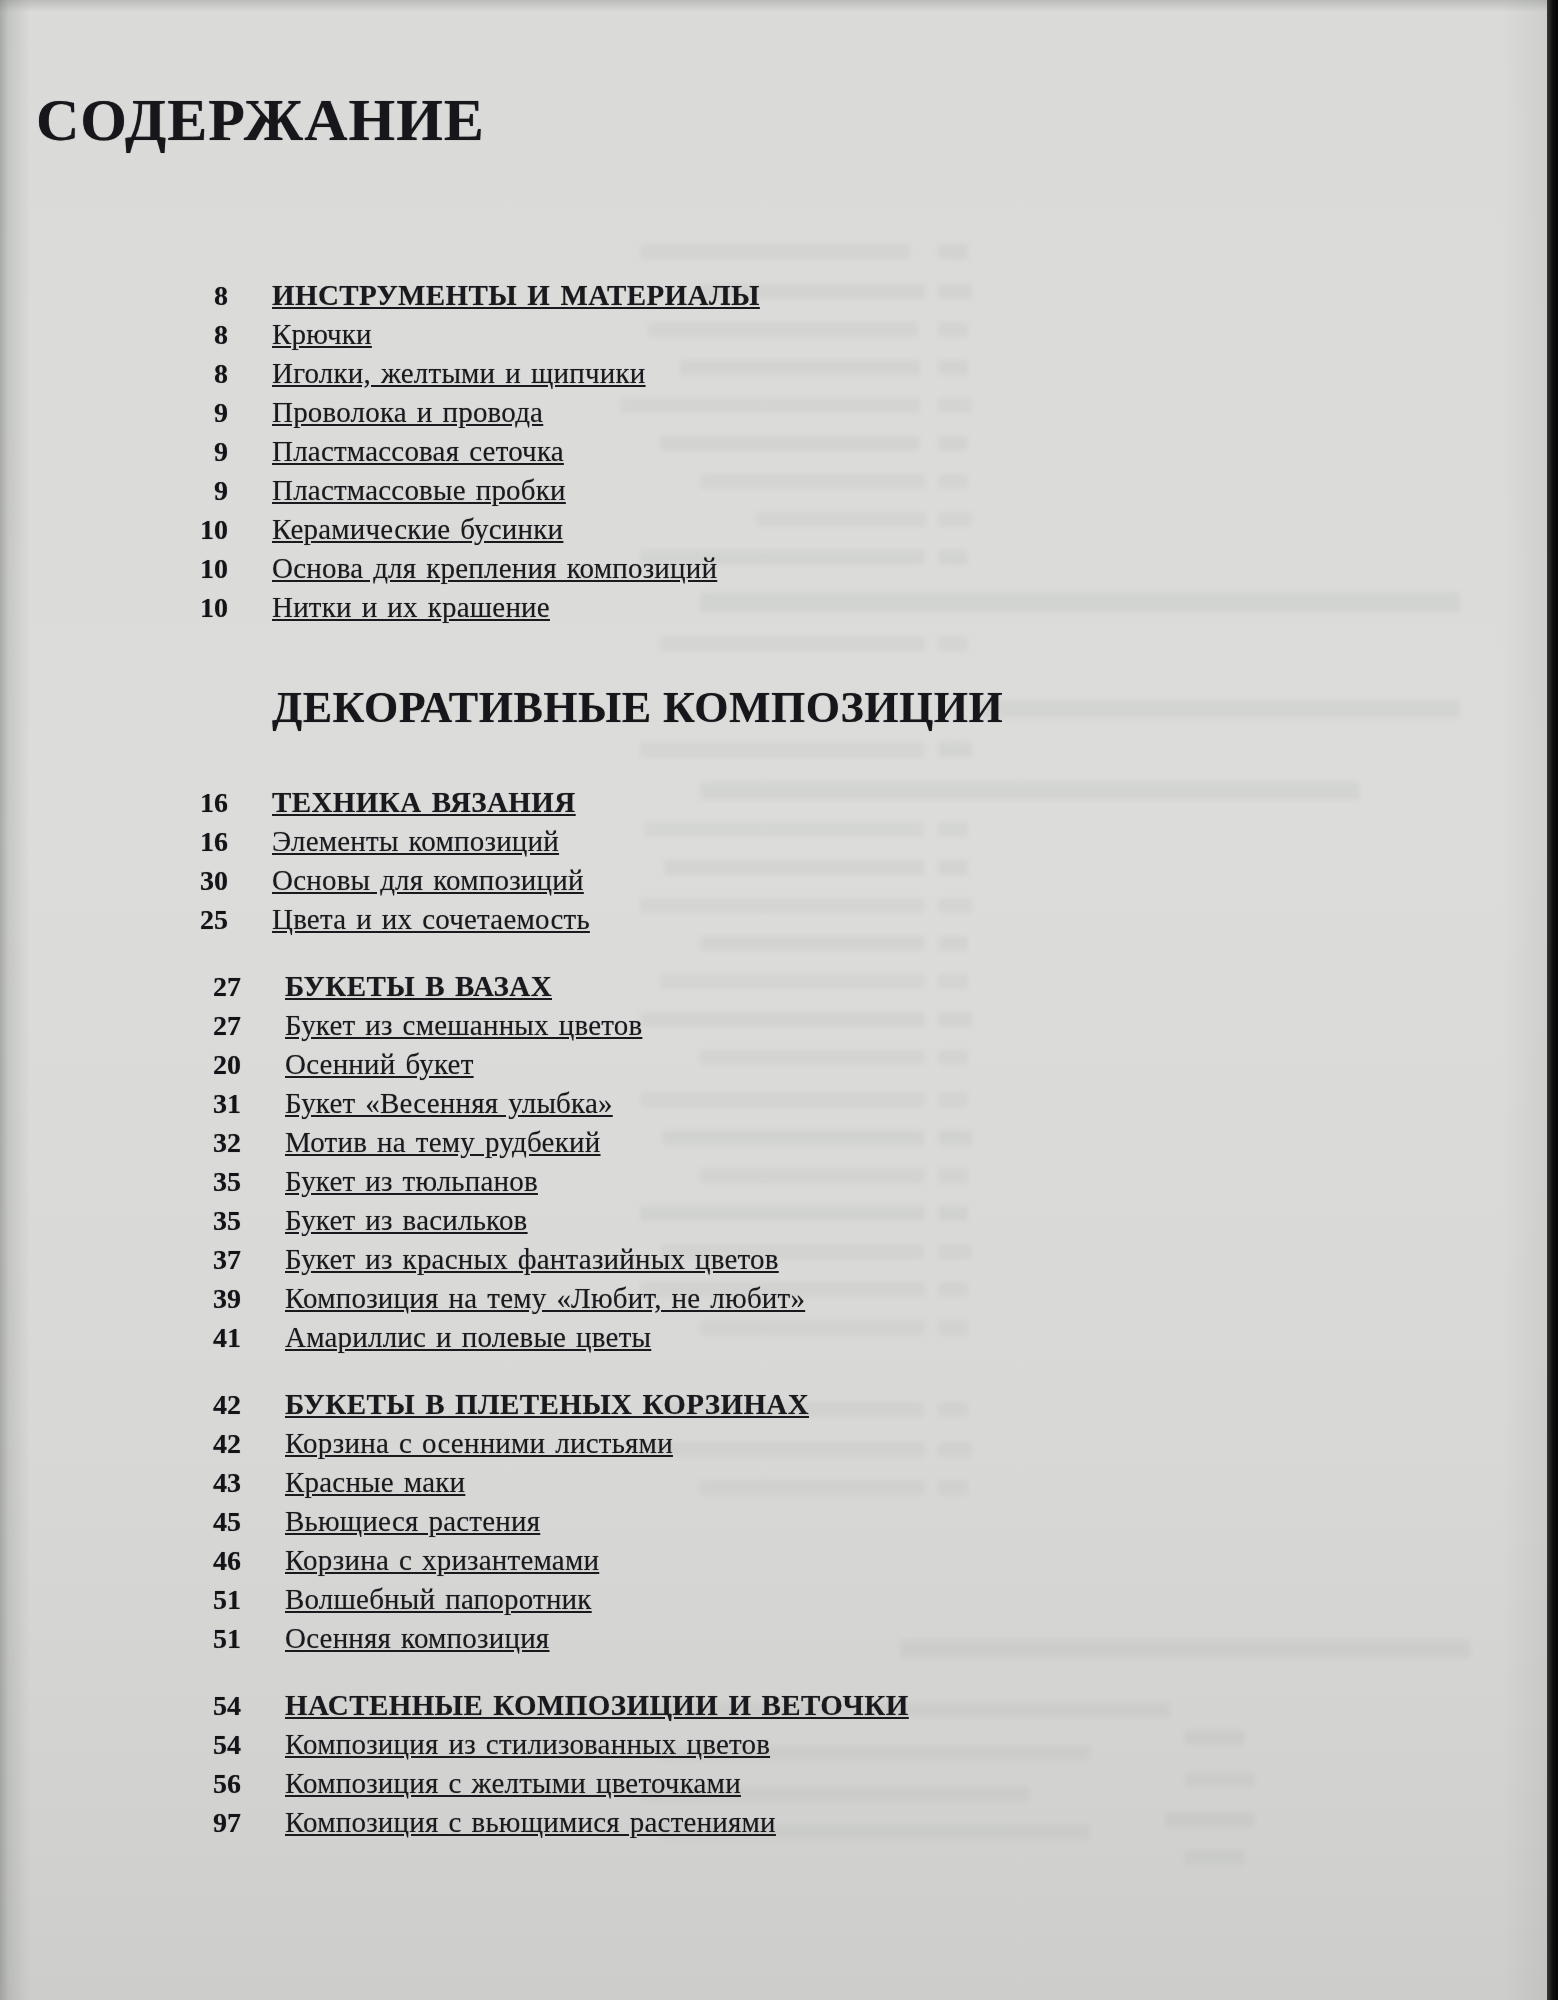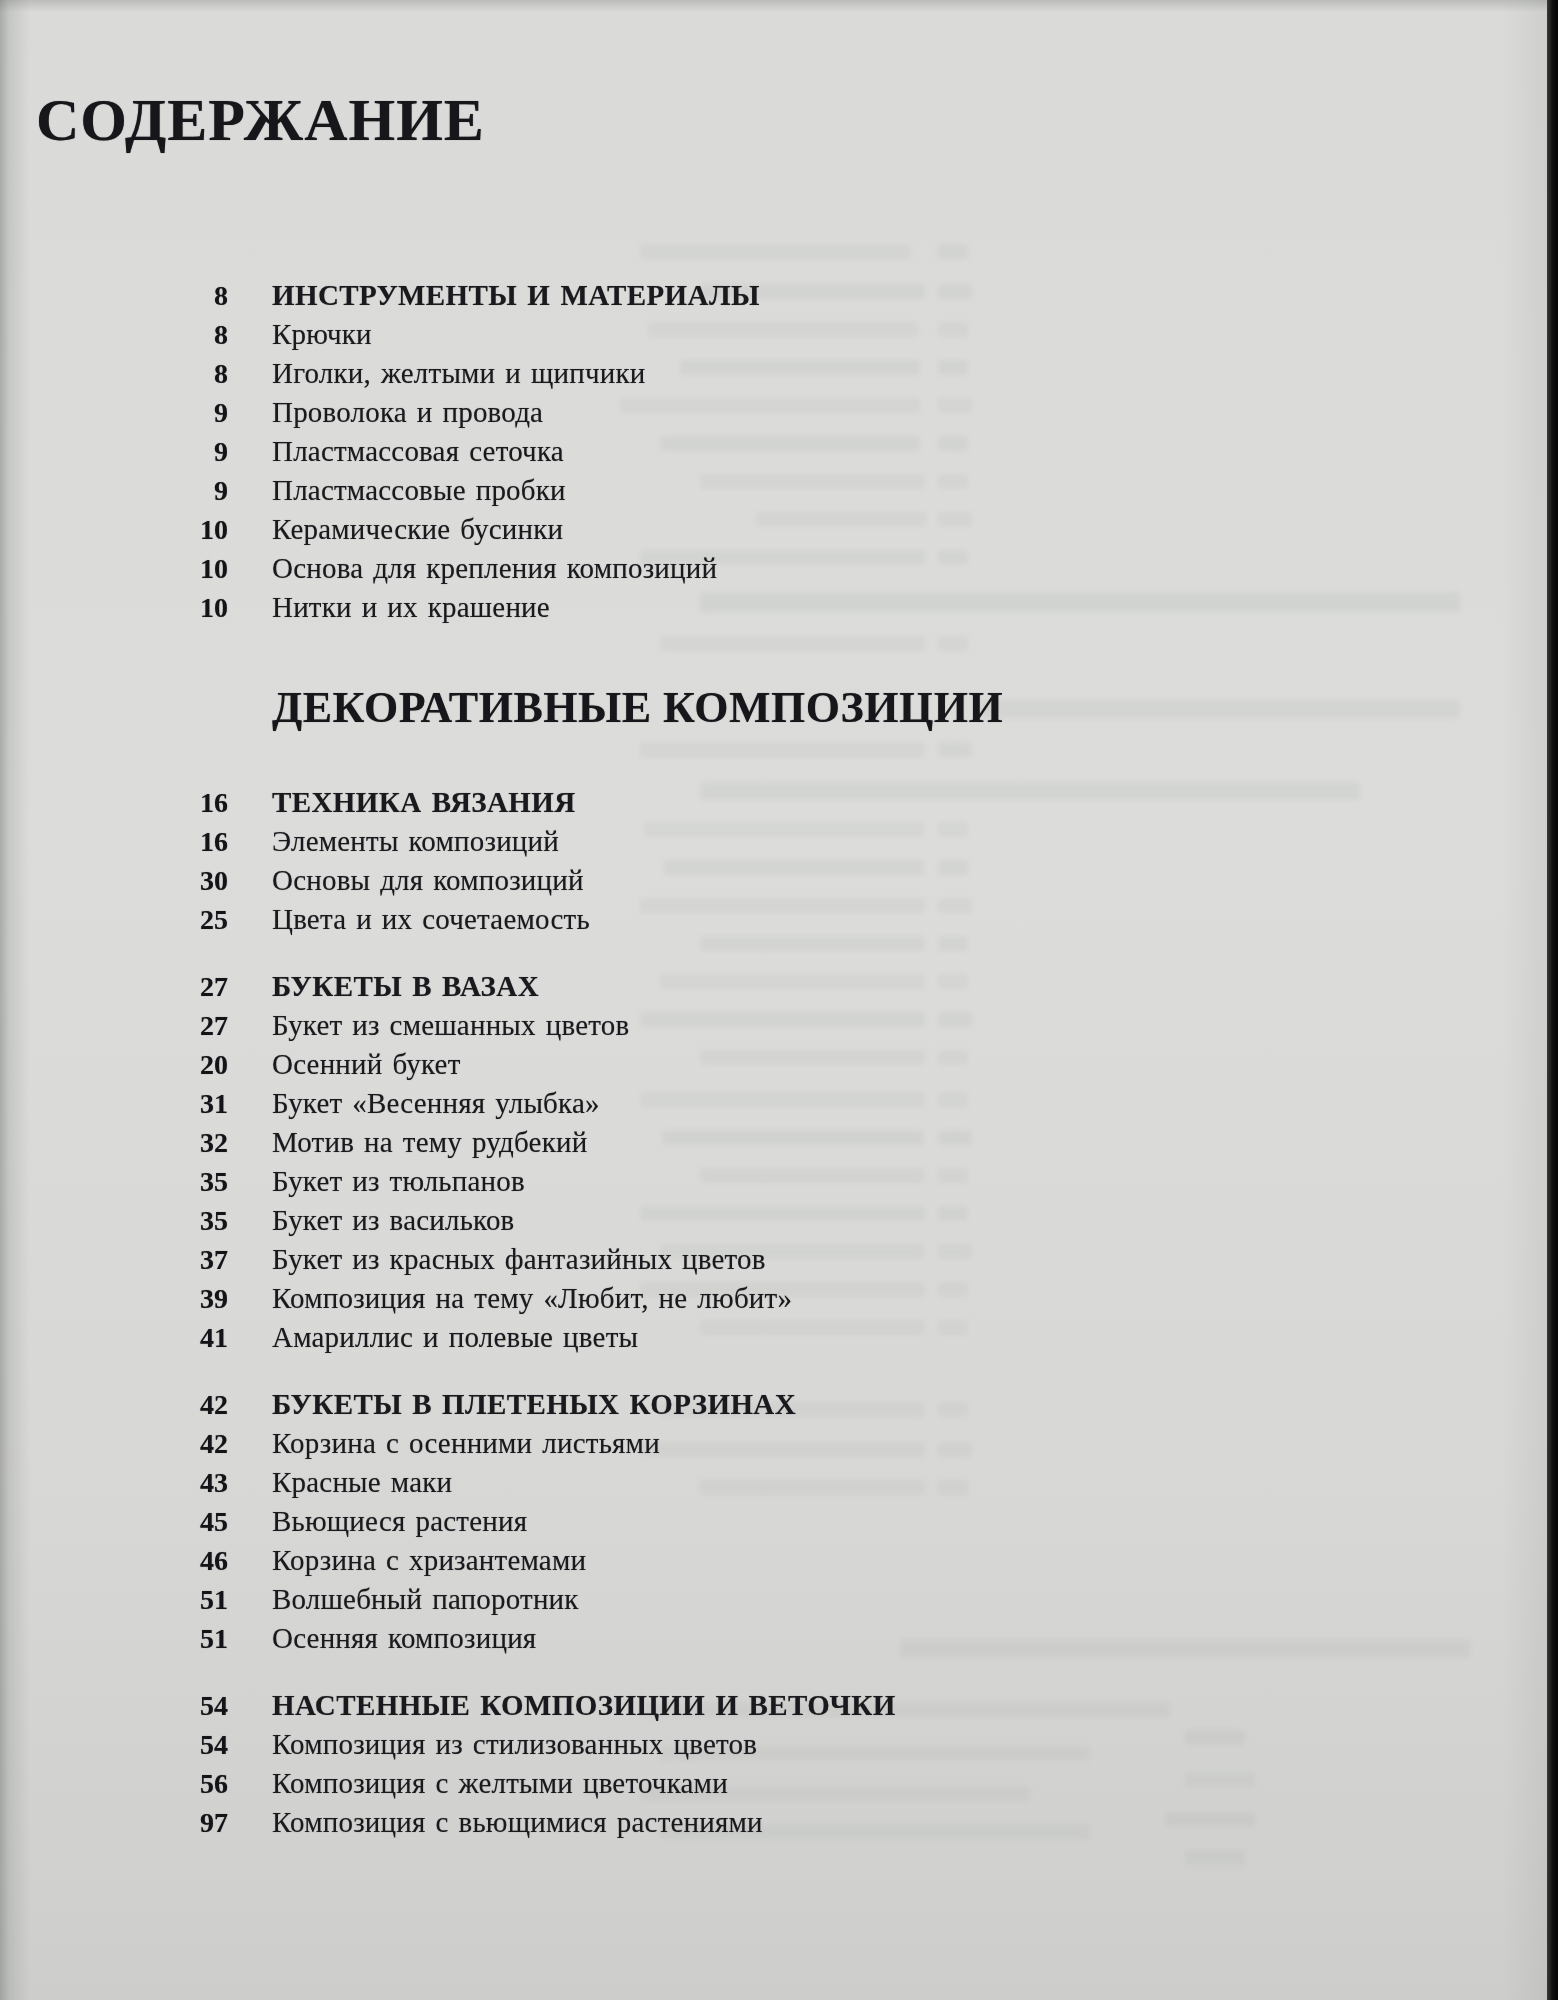--- a/index.html
+++ b/index.html
@@ -28,32 +28,32 @@
     position:absolute;left:36px;top:86px;
     font-size:60px;font-weight:bold;letter-spacing:1px;
     color:#17171b;text-shadow:0 0 1px rgba(23,23,27,.55);
     white-space:nowrap;
   }
   .toc{
     position:absolute;left:0;top:276px;width:1000px;
     color:#1a1a1e;
   }
   .sec{margin:0;}
-  .sec + .sec{margin-top:28px;}
+  .sec + .sec{margin-top:28px;padding-left:13px;}
   .row{
     display:flex;align-items:baseline;
     line-height:39px;white-space:nowrap;
     text-shadow:0 0 1px rgba(26,26,30,.45);
   }
   .num{
     width:228px;flex:0 0 228px;text-align:right;
     font-weight:bold;font-size:28px;color:#141418;
   }
   .lbl{
-    margin-left:44px;font-size:29px;letter-spacing:.2px;word-spacing:2.5px;
+    margin-left:44px;font-size:29px;letter-spacing:.2px;word-spacing:2.5px;text-decoration:underline;
   }
   .row.head .lbl{font-weight:bold;letter-spacing:.4px;}
   .part{
     margin:56px 0 50px 272px;
     line-height:50px;font-size:44px;font-weight:bold;letter-spacing:.5px;
     color:#17171b;text-shadow:0 0 1px rgba(23,23,27,.5);
     white-space:nowrap;
     text-align:center;
   }
   

